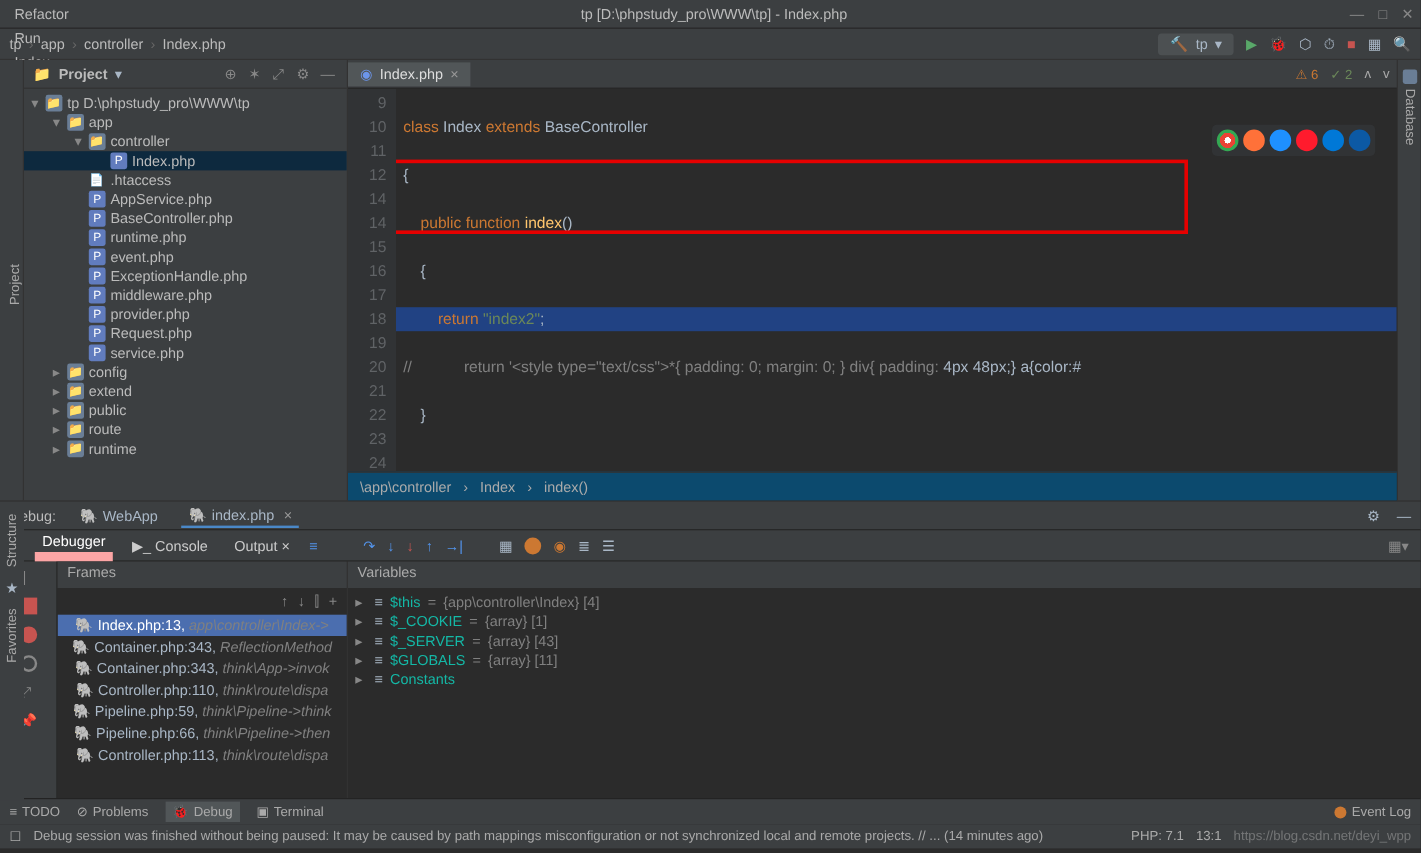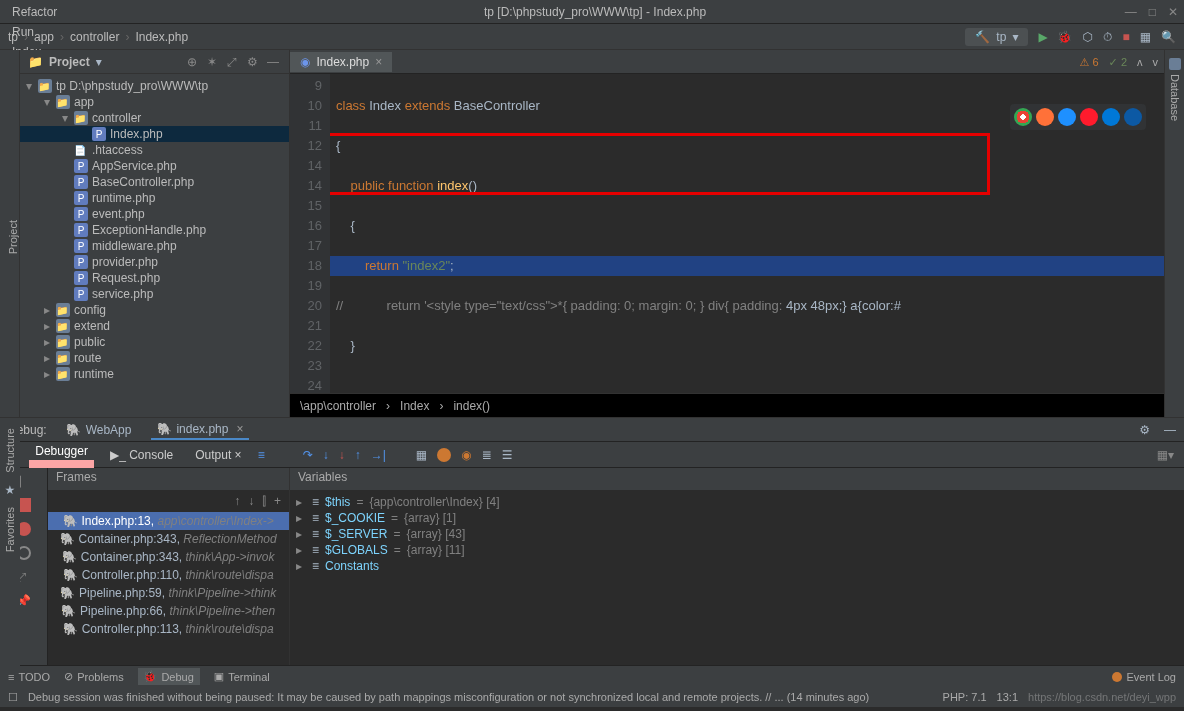--- a/index.html
+++ b/index.html
@@ -48,21 +48,21 @@
 .editor .codewrap { flex: 1; display: flex; overflow: hidden; position: relative; }
 .editor .gutter { width: 40px; background: #313335; color: #606366; font-family: Consolas, monospace; font-size: 13px; text-align: right; padding: 2px 8px 2px 2px; line-height: 20px; }
 .editor .code { flex: 1; font-family: Consolas, monospace; font-size: 13px; line-height: 20px; padding: 2px 0; white-space: pre; position: relative; overflow: hidden; }
 .editor .code .ln { padding-left: 6px; height: 20px; }
 .editor .browsers { position: absolute; top: 30px; right: 18px; display: flex; gap: 4px; background: #313335; padding: 4px; border-radius: 4px; }
 .editor .browsers span { width: 18px; height: 18px; border-radius: 50%; display: inline-block; }
 .hl-line { background: #214283; }
 .redbox { position: absolute; border: 3px solid #e60000; pointer-events: none; }
 .kw { color: #cc7832; } .fn { color: #ffc66d; } .cls { color: #a9b7c6; }
 .str { color: #6a8759; } .cmt { color: #808080; }
-.editor .crumb2 { height: 24px; background: #000000; border-top: 1px solid #323232; display: flex; align-items: center; padding: 0 10px; gap: 10px; color: #aaa; }
+.editor .crumb2 { height: 24px; background: #0c4a6e; border-top: 1px solid #323232; display: flex; align-items: center; padding: 0 10px; gap: 10px; color: #aaa; }
 
 .right-gutter { width: 20px; background: #3c3f41; border-left: 1px solid #323232; display: flex; flex-direction: column; align-items: center; padding-top: 8px; }
 .right-gutter .rot { writing-mode: vertical-rl; font-size: 11px; color: #aaa; }
 .right-gutter .db { width: 12px; height: 12px; background: #6a7e96; border-radius: 2px; margin-bottom: 4px; }
 
 .debug { height: 248px; background: #2b2b2b; border-top: 1px solid #323232; display: flex; flex-direction: column; }
 .debug .dtabs { height: 24px; background: #3c3f41; display: flex; align-items: center; padding: 0 8px; gap: 14px; border-bottom: 1px solid #232323; }
 .debug .dtabs .lbl { color: #bbb; }
 .debug .dtabs .tabi { padding: 2px 6px; display: flex; align-items: center; gap: 4px; cursor: pointer; }
 .debug .dtabs .tabi.active { border-bottom: 2px solid #4a88c7; }
@@ -79,21 +79,21 @@
 .debug .frames .ctl { height: 22px; display: flex; align-items: center; justify-content: flex-end; gap: 8px; padding: 0 8px; color: #888; }
 .debug .frames .list { flex: 1; overflow: hidden; text-align: center; }
 .debug .frames .item { padding: 2px 8px; white-space: nowrap; overflow: hidden; text-overflow: ellipsis; cursor: pointer; }
 .debug .frames .item.sel { background: #4b6eaf; color: #fff; }
 .debug .frames .item .path { color: #808080; font-style: italic; }
 .debug .vars { flex: 1; background: #2b2b2b; display: flex; flex-direction: column; }
 .debug .vars .hdr { height: 22px; background: #3c3f41; padding: 2px 8px; color: #aaa; }
 .debug .vars .list { flex: 1; padding: 4px 6px; }
 .debug .vars .row { display: flex; align-items: center; gap: 6px; padding: 1px 0; }
 .debug .vars .arr { color: #888; width: 10px; }
-.debug .vars .var { color: #7dd3fc; }
+.debug .vars .var { color: #14b8a6; }
 .debug .vars .eq { color: #808080; }
 .debug .vars .val { color: #808080; }
 
 .statusbar { height: 22px; background: #3c3f41; border-top: 1px solid #232323; display: flex; align-items: center; padding: 0 8px; gap: 14px; color: #aaa; }
 .statusbar .item { display: flex; align-items: center; gap: 4px; cursor: pointer; font-size: 11px; }
 .statusbar .item.active { background: #515658; padding: 2px 6px; }
 .statusbar .spacer { flex: 1; }
 .statusbar2 { height: 20px; background: #3c3f41; display: flex; align-items: center; padding: 0 8px; gap: 10px; color: #aaa; font-size: 11px; }
 .statusbar2 .msg { flex: 1; overflow: hidden; text-overflow: ellipsis; white-space: nowrap; }
 

